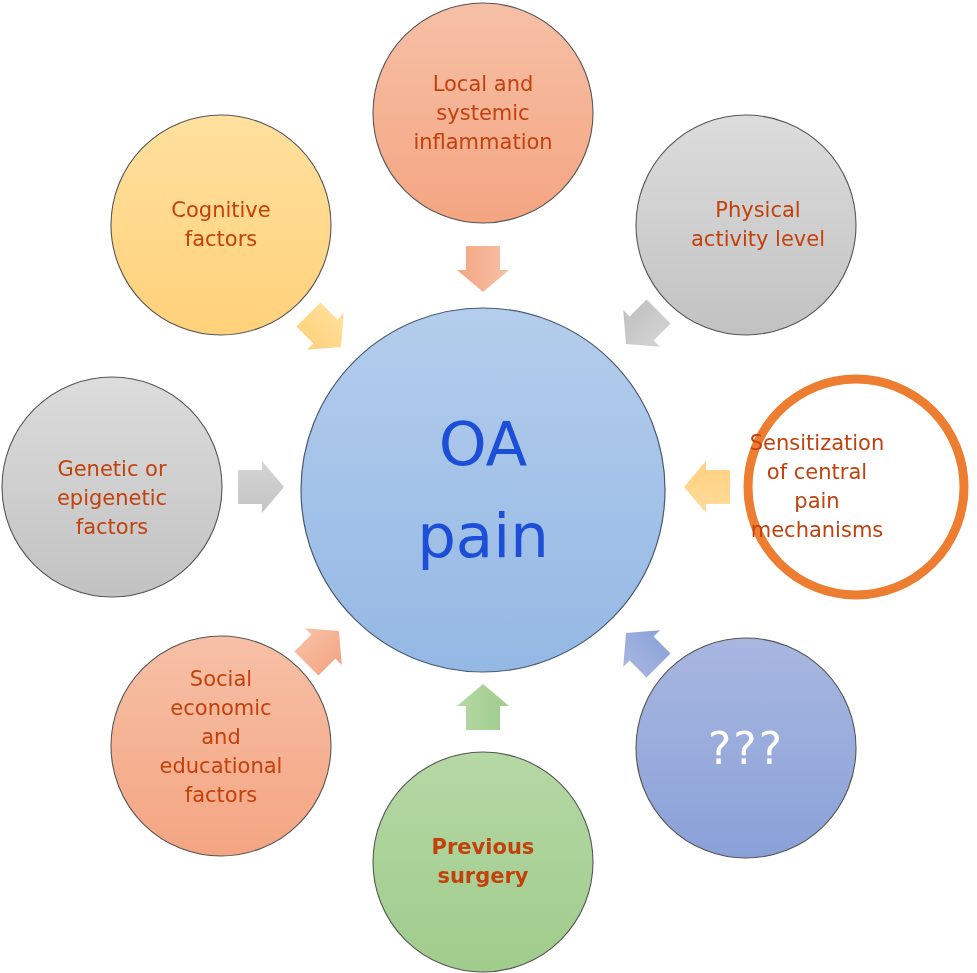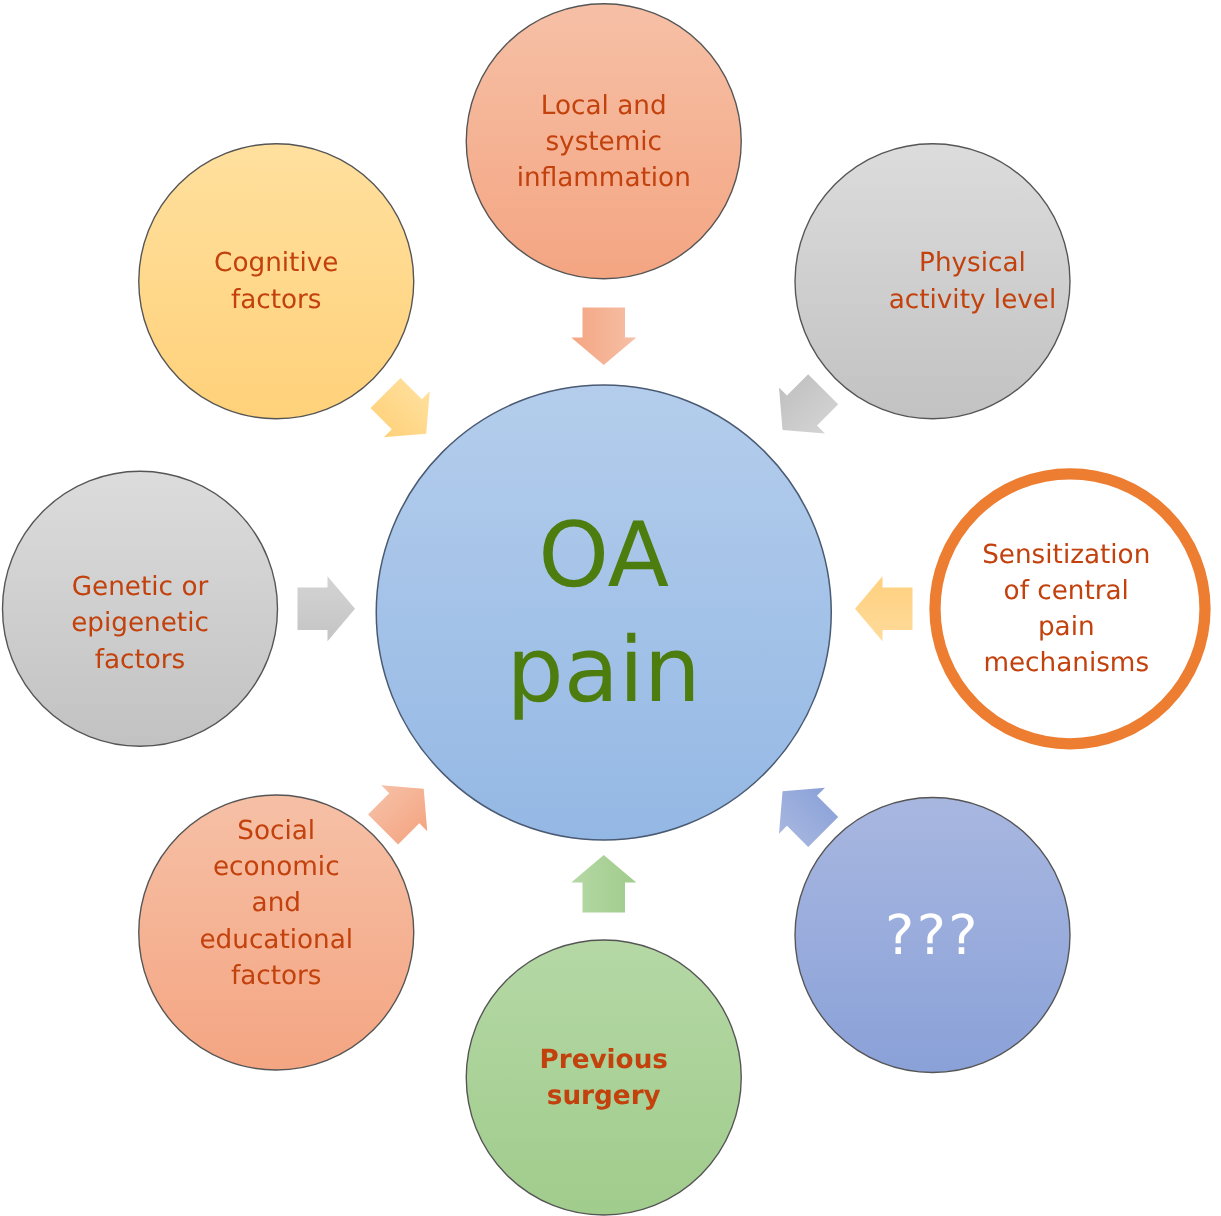--- a/index.html
+++ b/index.html
@@ -1,20 +1,20 @@
 <!DOCTYPE html>
 <html><head>
 <meta charset="utf-8">
 <style>
   html, body { margin: 0; padding: 0; background: #ffffff; }
   body { width: 977px; height: 973px; overflow: hidden; position: relative; font-family: "DejaVu Sans", "Liberation Sans", sans-serif; }
   #stage { position: absolute; left: 0; top: 0; width: 977px; height: 973px; }
   .label { position: absolute; display: flex; align-items: center; justify-content: center; text-align: center; color: #c2410c; pointer-events: none; white-space: pre-line; }
   .label.small { font-size: 21px; line-height: 29px; }
-  .label.center { font-size: 72px; line-height: 92px; color: #4d7c0f; }
+  .label.center { font-size: 61px; line-height: 92px; color: #1d4ed8; }
   .label.qmark { color: #ffffff; font-size: 44px; letter-spacing: 2px; }
 </style>
 </head>
 <body>
 
 <svg id="stage" width="977" height="973" viewBox="0 0 977 973" xmlns="http://www.w3.org/2000/svg">
   <defs id="grads">
       <linearGradient id="ag0" x1="0" y1="0" x2="0" y2="1">
         <stop offset="0%" stop-color="#f6c0a6"></stop>
         <stop offset="100%" stop-color="#f4a582"></stop>
@@ -118,30 +118,30 @@
       <circle cx="221" cy="225" r="110" fill="url(#sg7)" stroke="#555555" stroke-width="1.1"></circle>
     </g>
 </svg>
 
 <div id="labels">
     <div class="label center" style="left: 301px; top: 308px; width: 364px; height: 364px;">OA
 pain</div>
     <div class="label small" style="left: 373px; top: 3px; width: 220px; height: 220px;">Local and
 systemic
 inflammation</div>
-    <div class="label small" style="left: 668px; top: 115px; width: 220px; height: 220px;">Physical
+    <div class="label small" style="left: 648px; top: 115px; width: 220px; height: 220px;">Physical
 activity level</div>
-    <div class="label small" style="left: 743px; top: 377px; width: 220px; height: 220px;">Sensitization
+    <div class="label small" style="left: 707px; top: 377px; width: 220px; height: 220px;">Sensitization
 of central
 pain
 mechanisms</div>
     <div class="label small qmark" style="left: 636px; top: 638px; width: 220px; height: 220px;">???</div>
     <div class="label small" style="left: 373px; top: 752px; width: 220px; height: 220px; font-weight: bold;">Previous
 surgery</div>
-    <div class="label small" style="left: 111px; top: 612px; width: 220px; height: 220px;">Social
+    <div class="label small" style="left: 111px; top: 627px; width: 220px; height: 220px;">Social
 economic
 and
 educational
 factors</div>
     <div class="label small" style="left: 2px; top: 388px; width: 220px; height: 220px;">Genetic or
 epigenetic
 factors</div>
     <div class="label small" style="left: 111px; top: 115px; width: 220px; height: 220px;">Cognitive
 factors</div>
   </div>

